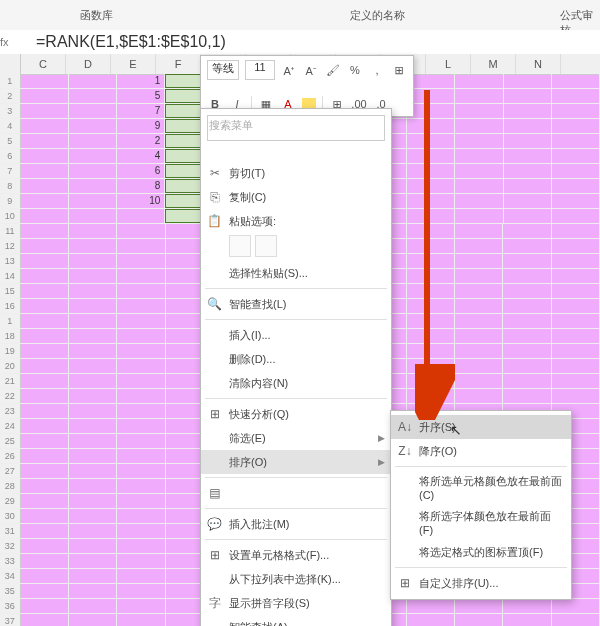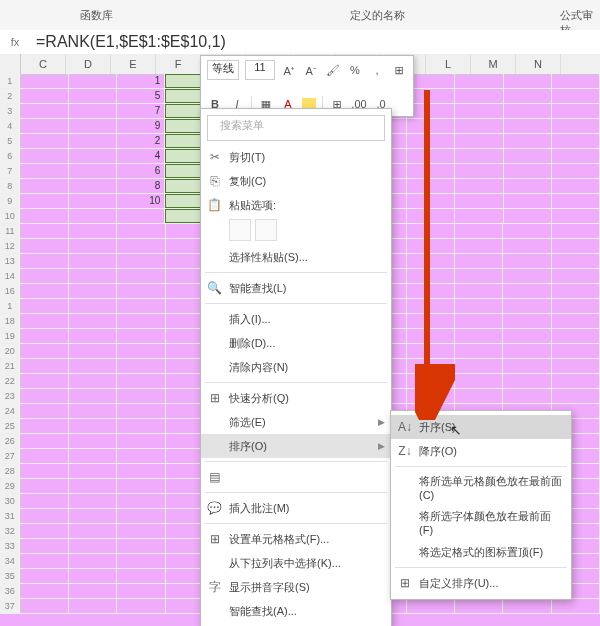--- a/index.html
+++ b/index.html
@@ -1,41 +1,41 @@
 <!DOCTYPE html>
 <html><head>
 <meta charset="utf-8">
 <style>
 html,body{margin:0;padding:0;font-family:"Microsoft YaHei",Arial,sans-serif;background:#fff;font-size:11px;color:#333}
 .container{position:relative;width:600px;height:626px;overflow:hidden;background:#f0abfc}
 .ribbon-top{position:absolute;top:0;left:0;right:0;height:30px;background:#f5f5f5;border-bottom:1px solid #ddd}
 .ribbon-top .tab{position:absolute;top:8px;font-size:11px;color:#555}
 .formula-bar{position:absolute;top:30px;left:0;right:0;height:24px;background:#fff;border-bottom:1px solid #ddd;display:flex;align-items:center}
-.fx-label{width:30px;text-align:center;color:#777}
+.fx-label{width:30px;text-align:left;color:#777}
 .formula-input{flex:1;padding:2px 6px;font-size:16px}
 .grid{position:absolute;top:54px;left:0;right:0;bottom:0}
 .col-headers{display:flex;height:20px;background:#f0f0f0;border-bottom:1px solid #ccc}
 .col-h{width:44px;text-align:center;border-right:1px solid #ddd;line-height:20px;color:#555;font-size:11px}
 .rows-area{position:absolute;top:20px;left:0;right:0;bottom:0}
 .row{display:flex;height:14px;border-bottom:1px solid #eee}
 .cell{width:44px;border-right:1px solid #eee;text-align:right;padding-right:4px;line-height:14px;font-size:10px}
 .sel{background:#d4e6c8;border:1px solid #4a7a2a}
 .row-hdr{width:20px;background:#f0f0f0;border-right:1px solid #ccc;text-align:center;line-height:14px;color:#888;font-size:9px}
 .mini-toolbar{position:absolute;top:55px;left:200px;background:#fff;border:1px solid #bbb;box-shadow:2px 2px 6px rgba(0,0,0,.2);padding:4px 6px;font-size:11px;display:flex;flex-direction:column;gap:16px;width:200px}
 .mini-row{display:flex;align-items:center;gap:6px}
 .mini-row select,.mini-row .box{font-size:11px;height:18px}
 .tb-ic{width:16px;height:16px;display:inline-flex;align-items:center;justify-content:center;font-size:11px;color:#555}
 .sep{width:1px;height:16px;background:#ddd}
 .ctx-menu{position:absolute;top:108px;left:200px;width:190px;background:#fff;border:1px solid #bbb;box-shadow:2px 3px 8px rgba(0,0,0,.25);padding:4px 0}
 .ctx-item{display:flex;align-items:center;padding:4px 8px 4px 28px;font-size:11px;color:#444;position:relative;min-height:16px}
 .ctx-item.hi{background:#e3e3e3}
 .ctx-item .ic{position:absolute;left:6px;width:16px;text-align:center;color:#666;font-size:12px}
 .ctx-item .arr{position:absolute;right:6px;color:#888;font-size:9px}
 .ctx-sep{height:1px;background:#e0e0e0;margin:3px 4px}
-.ctx-search{margin:2px 6px 4px;height:20px;border:1px solid #ccc;padding:2px 12px;color:#aaa;font-size:11px}
+.ctx-search{margin:2px 6px 20px;height:20px;border:1px solid #ccc;padding:2px 1px;color:#aaa;font-size:11px}
 .paste-ic{display:flex;gap:4px;padding:2px 8px 4px 28px}
 .paste-ic .pi{width:20px;height:20px;border:1px solid #ddd;background:#fafafa}
 .sub-menu{position:absolute;top:410px;left:390px;width:180px;background:#fff;border:1px solid #bbb;box-shadow:2px 3px 8px rgba(0,0,0,.25);padding:4px 0}
 .sub-menu .ctx-item:first-child{background:#d8d8d8}
 .arrow-wrap{position:absolute;top:90px;left:415px;pointer-events:none}
 .cursor{position:absolute;top:422px;left:450px;font-size:14px;pointer-events:none}
 </style>
 </head>
 <body>
 <div class="container">
@@ -258,20 +258,35 @@
           <div class="cell"></div>
           <div class="cell"></div>
           <div class="cell"></div>
           <div class="cell"></div>
           <div class="cell"></div>
           <div class="cell"></div>
           <div class="cell"></div>
         </div>
         <div class="row">
           <div class="row-hdr">14</div>
+          <div class="cell"></div>
+          <div class="cell"></div>
+          <div class="cell"></div>
+          <div class="cell"></div>
+          <div class="cell"></div>
+          <div class="cell"></div>
+          <div class="cell"></div>
+          <div class="cell"></div>
+          <div class="cell"></div>
+          <div class="cell"></div>
+          <div class="cell"></div>
+          <div class="cell"></div>
+        </div>
+        <div class="row">
+          <div class="row-hdr">15</div>
           <div class="cell"></div>
           <div class="cell"></div>
           <div class="cell"></div>
           <div class="cell"></div>
           <div class="cell"></div>
           <div class="cell"></div>
           <div class="cell"></div>
           <div class="cell"></div>
           <div class="cell"></div>
           <div class="cell"></div>

